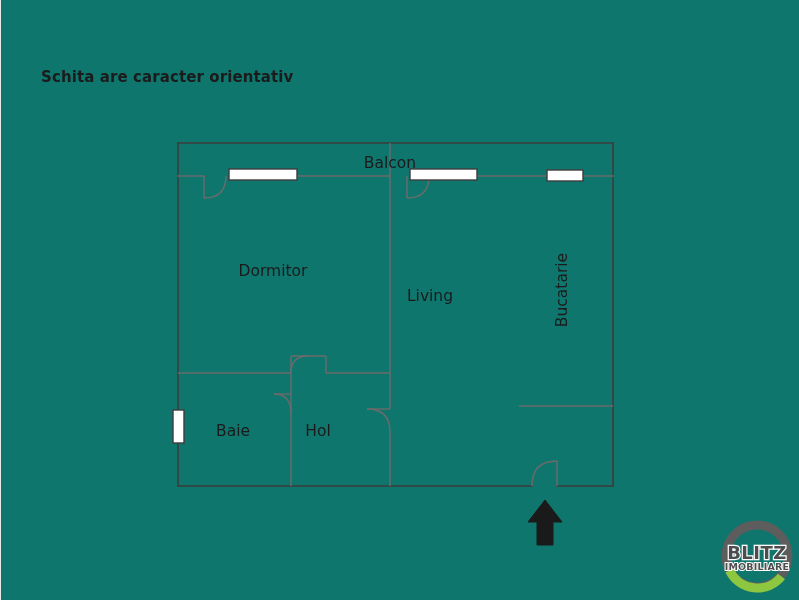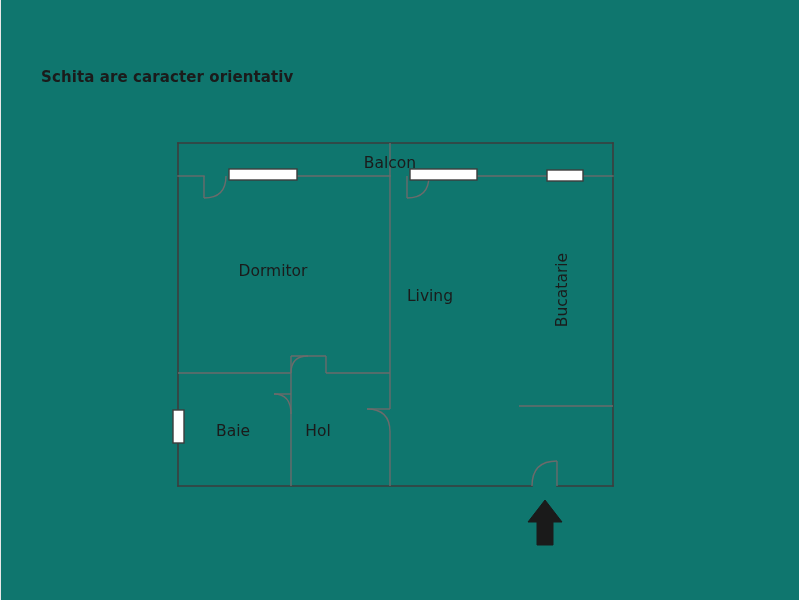--- a/index.html
+++ b/index.html
@@ -180,14 +180,28 @@
     <text class="room-label room-label-lg" text-anchor="middle" x="429" y="301">Living</text>
 
     <text class="room-label room-label-lg" text-anchor="middle" x="566" y="290" transform="rotate(-90 566 290)">Bucatarie</text>
 
     <text class="room-label room-label-lg" text-anchor="middle" x="232" y="436">Baie</text>
 
     <text class="room-label room-label-lg" text-anchor="middle" x="317" y="436">Hol</text>
 
   </svg>
 
+  <div id="logo">
+    <div class="logo-wrap">
+      <svg width="80" height="80" viewBox="0 0 80 80">
+
+        <circle cx="40" cy="40" r="31" fill="none" stroke="#5d5d5d" stroke-width="9"></circle>
+
+        <path d="M 12.5 54.5 A 31 31 0 0 0 64.5 60.5" fill="none" stroke="#8dc63f" stroke-width="9" stroke-linecap="butt"></path>
+
+        <text x="40" y="43" text-anchor="middle" font-family="DejaVu Sans, Liberation Sans, sans-serif" font-size="18" font-weight="bold" letter-spacing="0.5" fill="#4d4d4d" stroke="#ffffff" stroke-width="2.4" paint-order="stroke">BLITZ</text>
+
+        <text x="40" y="54" text-anchor="middle" font-family="DejaVu Sans, Liberation Sans, sans-serif" font-size="9.5" font-weight="bold" letter-spacing="0.2" fill="#4d4d4d" stroke="#ffffff" stroke-width="2" paint-order="stroke">IMOBILIARE</text>
+      </svg>
+    </div>
+  </div>
 
 </div>
 
 </body></html>

